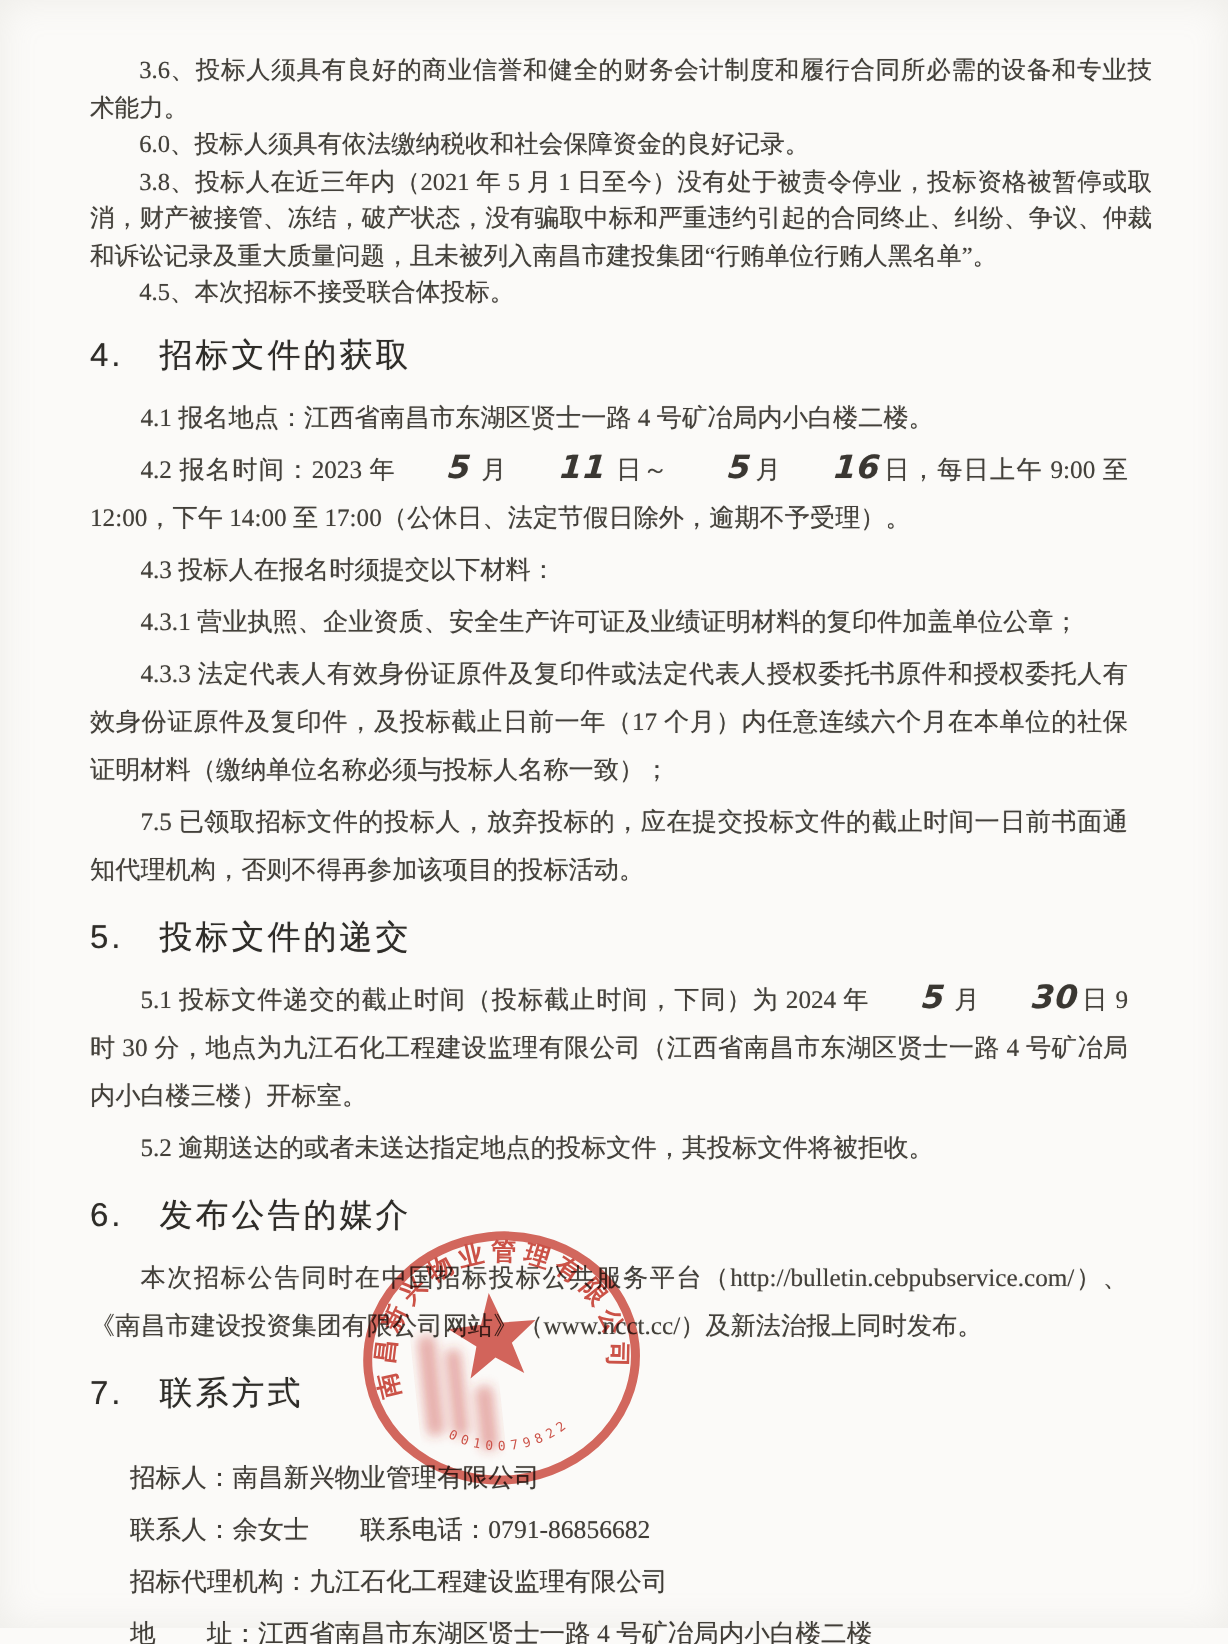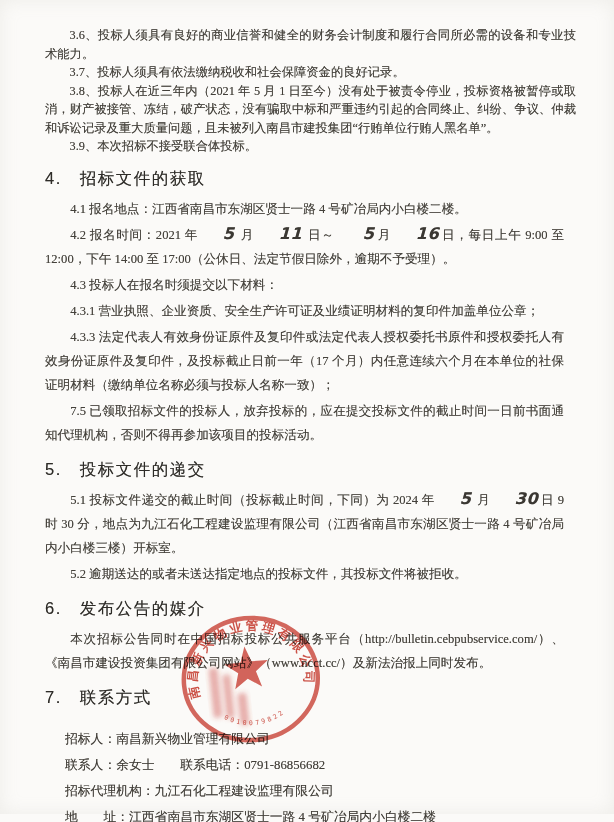--- a/index.html
+++ b/index.html
@@ -98,29 +98,29 @@
     fill:#c73529;
   }
 </style>
 </head>
 <body>
 
 <div class="page">
 
   <div class="sec3">
     <p>3.6、投标人须具有良好的商业信誉和健全的财务会计制度和履行合同所必需的设备和专业技术能力。</p>
-    <p>3.7、投标人须具有依法缴纳税收和社会保障资金的良好记录。</p>
+    <p>6.0、投标人须具有依法缴纳税收和社会保障资金的良好记录。</p>
     <p>3.8、投标人在近三年内（2021 年 5 月 1 日至今）没有处于被责令停业，投标资格被暂停或取消，财产被接管、冻结，破产状态，没有骗取中标和严重违约引起的合同终止、纠纷、争议、仲裁和诉讼记录及重大质量问题，且未被列入南昌市建投集团“行贿单位行贿人黑名单”。</p>
-    <p>3.9、本次招标不接受联合体投标。</p>
+    <p>4.5、本次招标不接受联合体投标。</p>
   </div>
 
   <h2 class="sec-head">4.　招标文件的获取</h2>
   <div class="secbody">
     <p>4.1 报名地点：江西省南昌市东湖区贤士一路 4 号矿冶局内小白楼二楼。</p>
-    <p><span>4.2 报名时间：2021 年</span><span class="hand">5</span><span> 月</span><span class="hand">11</span><span> 日～ </span><span class="hand">5</span><span>月</span><span class="hand">16</span><span>日，每日上午 9:00 至 12:00，下午 14:00 至 17:00（公休日、法定节假日除外，逾期不予受理）。</span></p>
+    <p><span>4.2 报名时间：2023 年</span><span class="hand">5</span><span> 月</span><span class="hand">11</span><span> 日～ </span><span class="hand">5</span><span>月</span><span class="hand">16</span><span>日，每日上午 9:00 至 12:00，下午 14:00 至 17:00（公休日、法定节假日除外，逾期不予受理）。</span></p>
     <p>4.3 投标人在报名时须提交以下材料：</p>
     <p>4.3.1 营业执照、企业资质、安全生产许可证及业绩证明材料的复印件加盖单位公章；</p>
     <p>4.3.3 法定代表人有效身份证原件及复印件或法定代表人授权委托书原件和授权委托人有效身份证原件及复印件，及投标截止日前一年（17 个月）内任意连续六个月在本单位的社保证明材料（缴纳单位名称必须与投标人名称一致）；</p>
     <p>7.5 已领取招标文件的投标人，放弃投标的，应在提交投标文件的截止时间一日前书面通知代理机构，否则不得再参加该项目的投标活动。</p>
   </div>
 
   <h2 class="sec-head">5.　投标文件的递交</h2>
   <div class="secbody">
     <p><span>5.1 投标文件递交的截止时间（投标截止时间，下同）为 2024 年</span><span class="hand">5</span><span> 月</span><span class="hand">30</span><span>日 9 时 30 分，地点为九江石化工程建设监理有限公司（江西省南昌市东湖区贤士一路 4 号矿冶局内小白楼三楼）开标室。</span></p>
     <p>5.2 逾期送达的或者未送达指定地点的投标文件，其投标文件将被拒收。</p>

